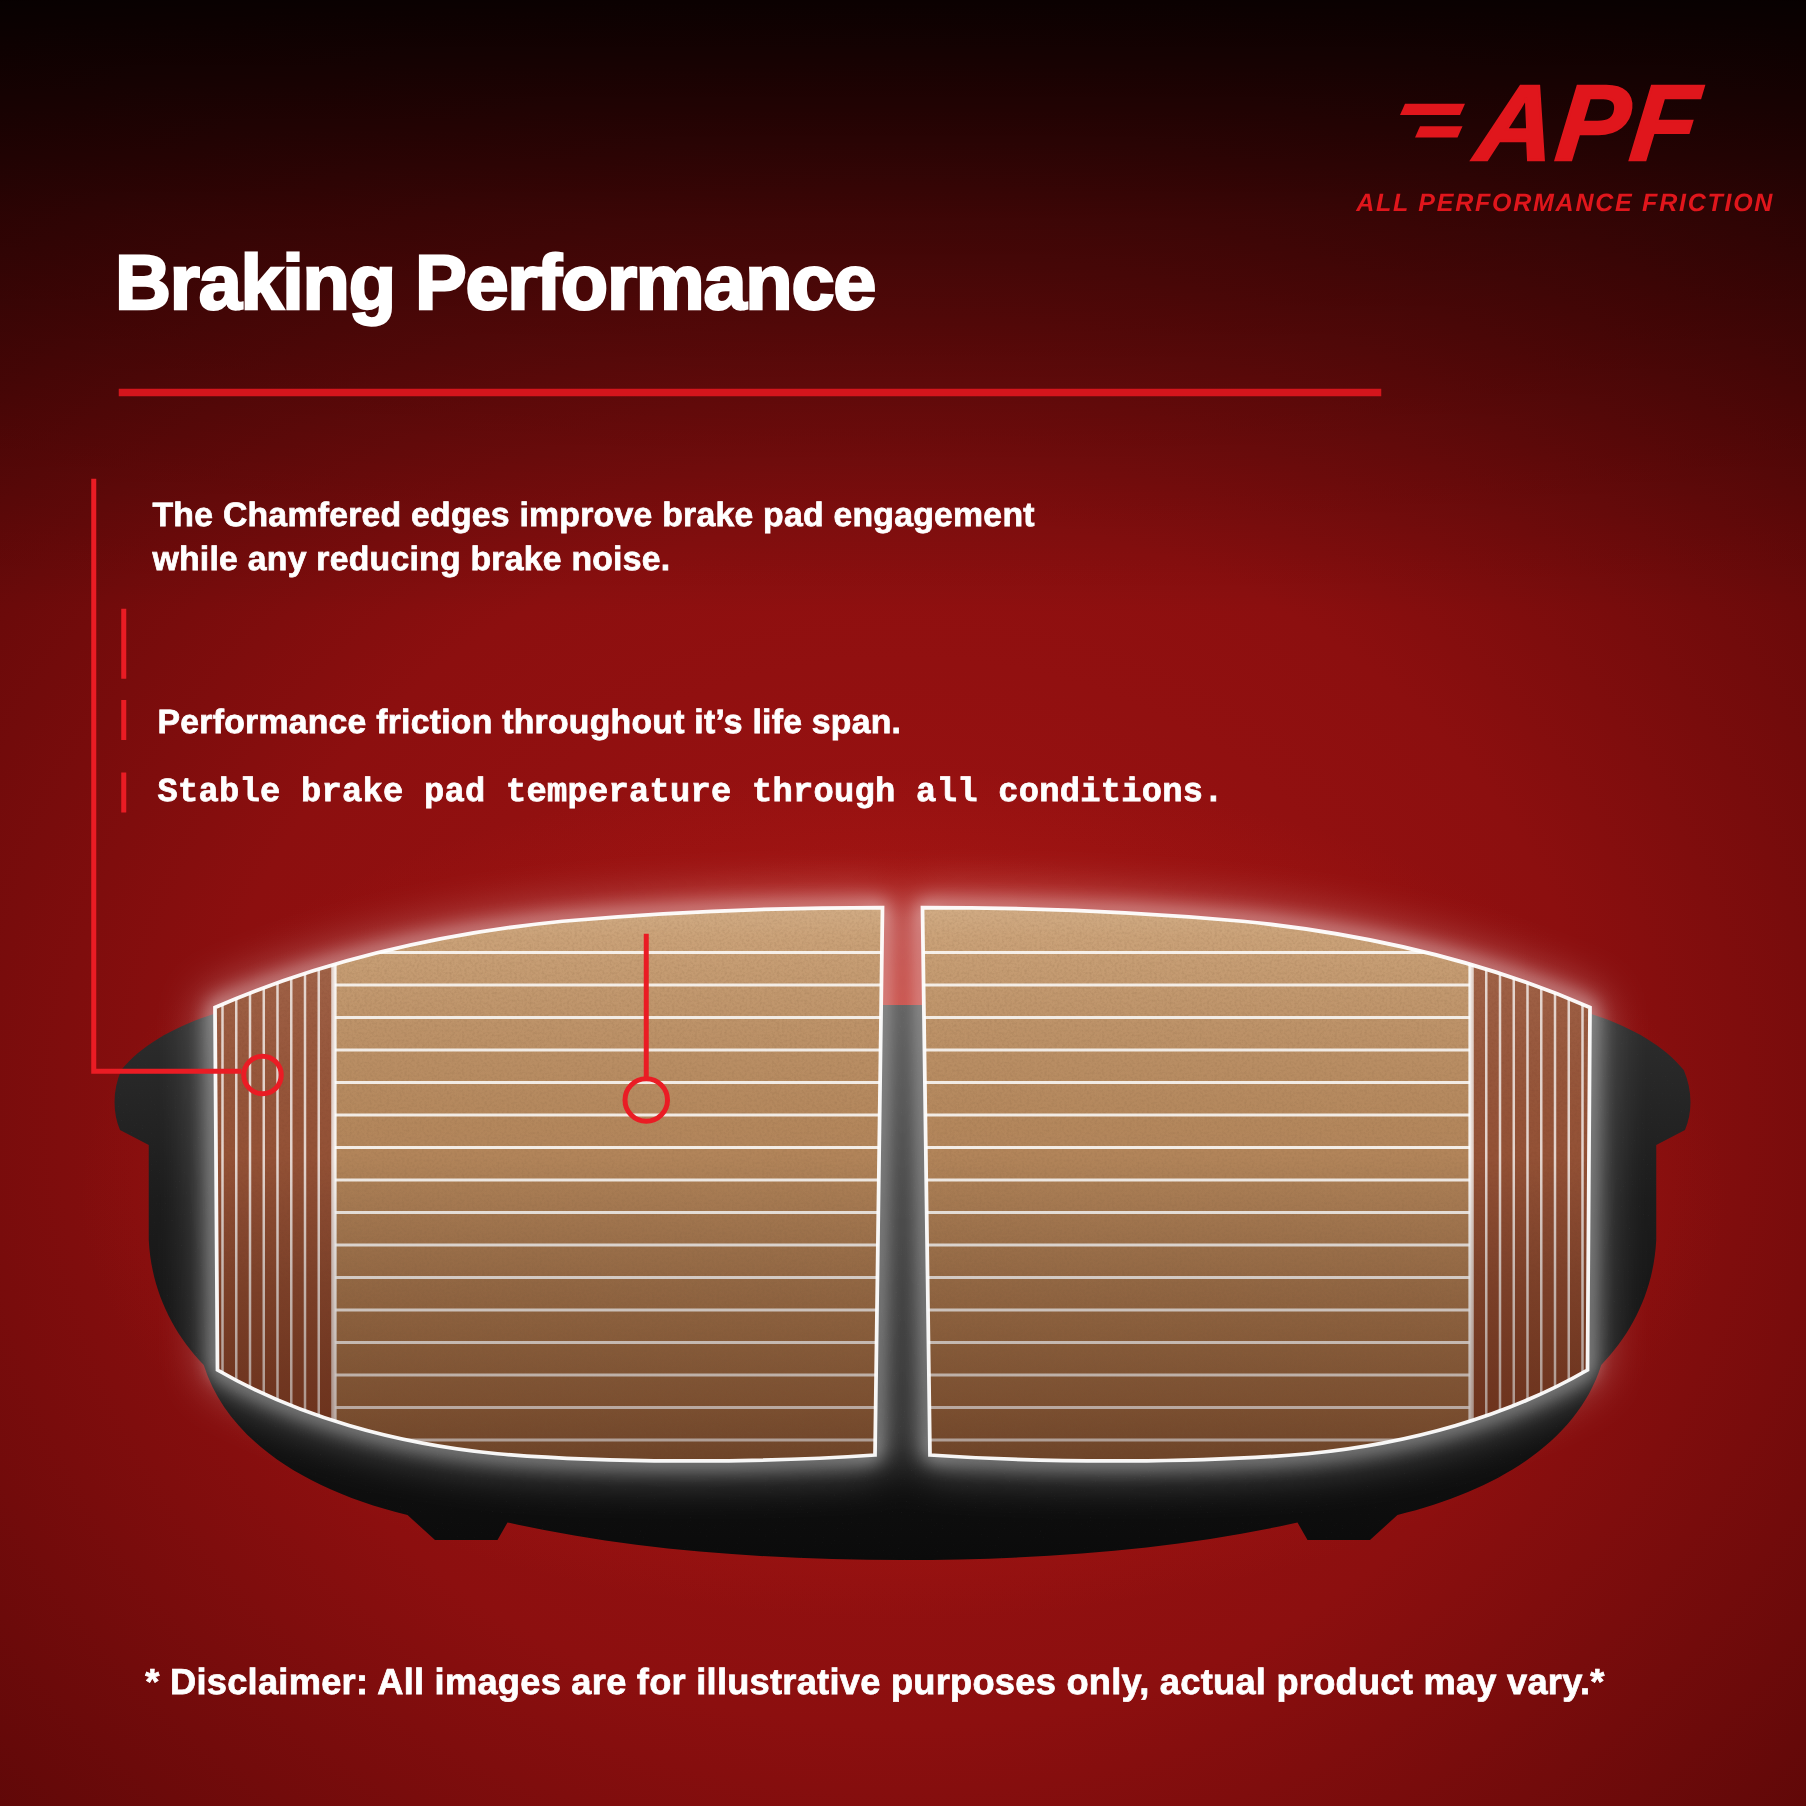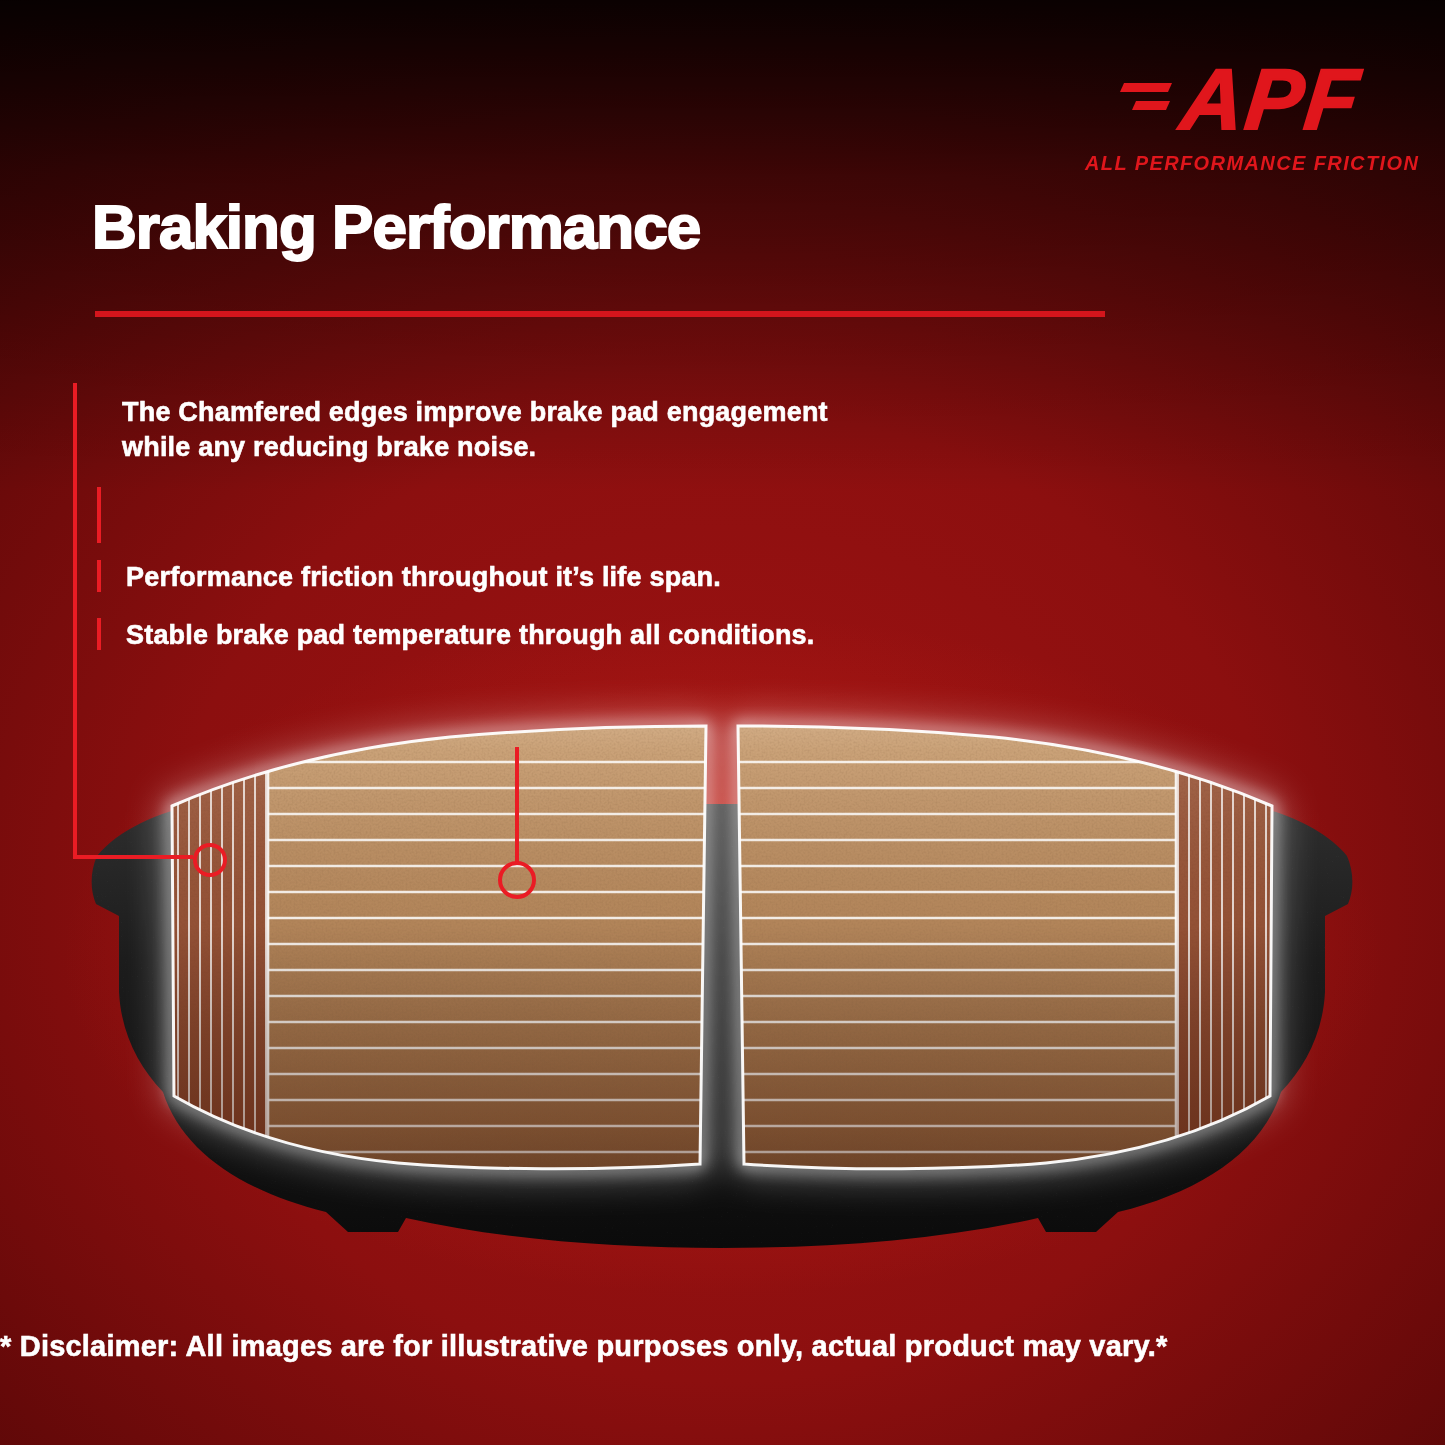--- a/index.html
+++ b/index.html
@@ -38,24 +38,24 @@
     background:#d4151c;
   }
   .bullet{
     position:absolute;color:#ffffff;font-weight:bold;
     font-size:27px;line-height:35px;letter-spacing:0.2px;
     -webkit-text-stroke:0.6px #ffffff;
   }
   .b1{left:122px;top:372px;width:770px;margin-top:23px;}
   .b2{left:128px;top:482px;width:1060px;}
   .b3{left:126px;top:560px;width:900px;}
-  .b4{left:126px;top:618px;width:900px;}
+  .b4{left:126px;top:618px;width:900px;font-family:Liberation Mono, monospace;}
   .disclaimer{
-    position:absolute;left:0;top:1330px;width:1342px;text-align:left;
-    color:#ffffff;font-size:29px;font-weight:bold;letter-spacing:0.2px;
+    position:absolute;left:0;top:1330px;width:1342px;text-align:center;
+    color:#ffffff;font-size:29px;font-weight:bold;letter-spacing:0.2px;padding-left:29px;
     -webkit-text-stroke:0.6px #ffffff;
   }
   .art{position:absolute;left:0;top:0;width:1445px;height:1445px;}
 </style>
 </head>
 <body>
 
 <div class="page">
 
   <svg class="art" viewBox="0 0 1445 1445" xmlns="http://www.w3.org/2000/svg">

